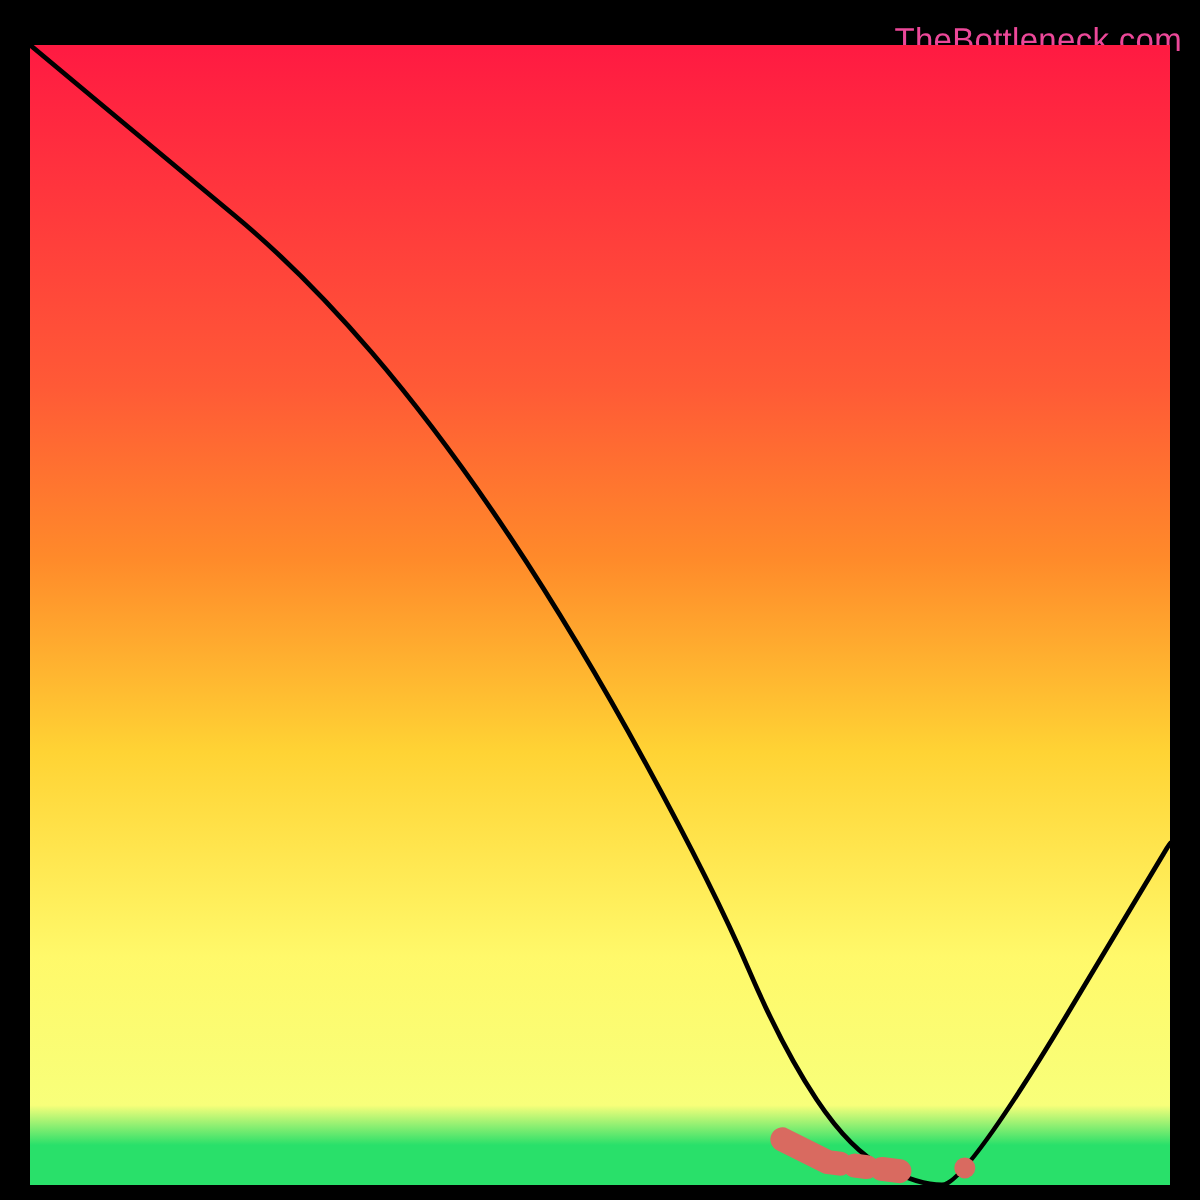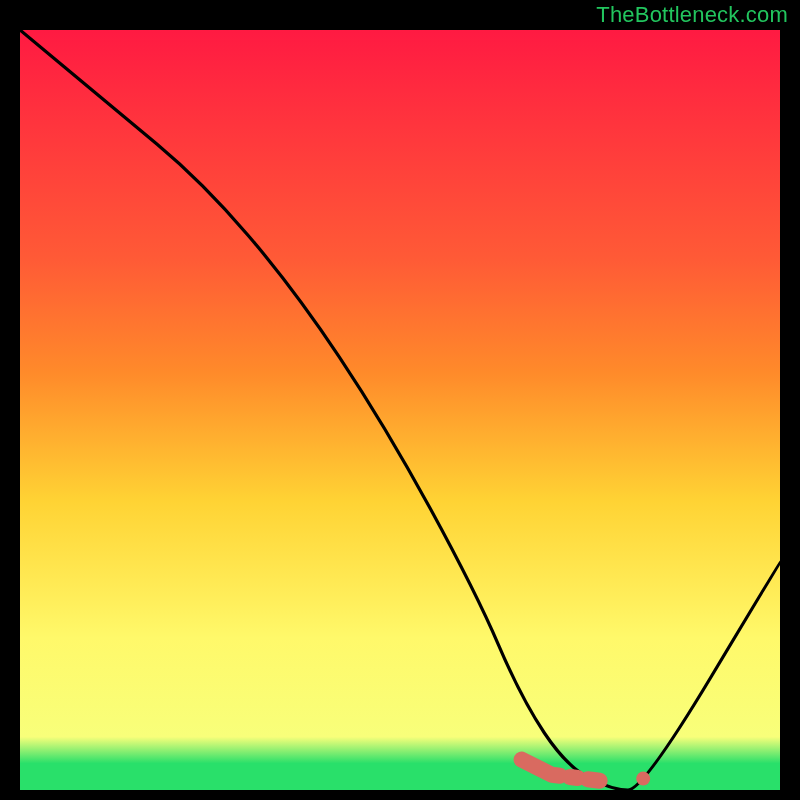--- a/index.html
+++ b/index.html
@@ -12,23 +12,23 @@
     overflow: hidden;
   }
   .frame {
     position: relative;
     width: 800px;
     height: 800px;
     background: #000;
   }
   .attribution {
     position: absolute;
-    top: 2px;
+    top: 14px;
     right: 12px;
-    color: #22c55e;
+    color: #ec4899;
     font-size: 22px;
     letter-spacing: 0.2px;
     font-weight: 400;
   }
   .plot {
     position: absolute;
     left: 20px;
     top: 30px;
     width: 760px;
     height: 760px;

